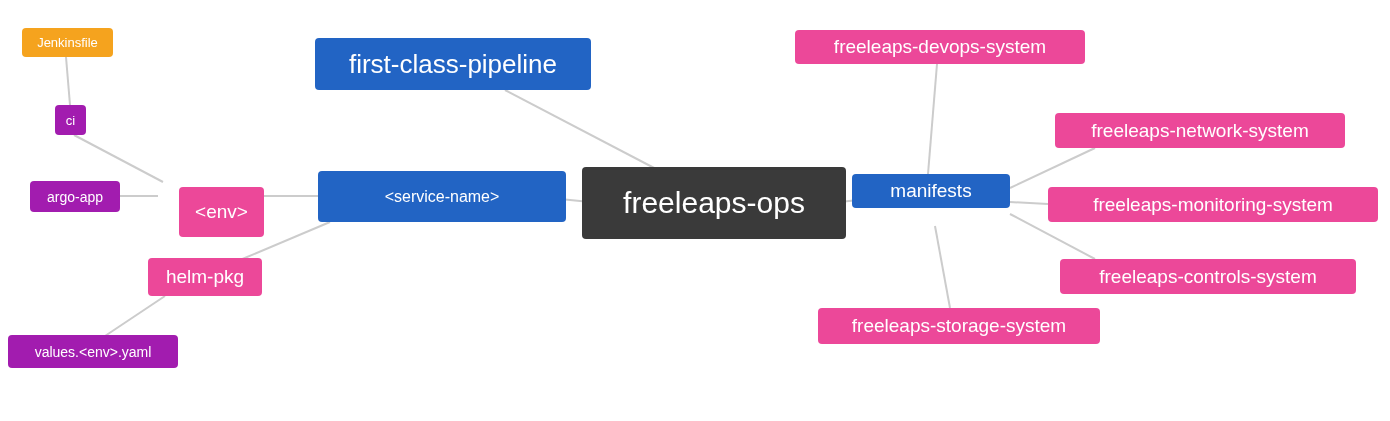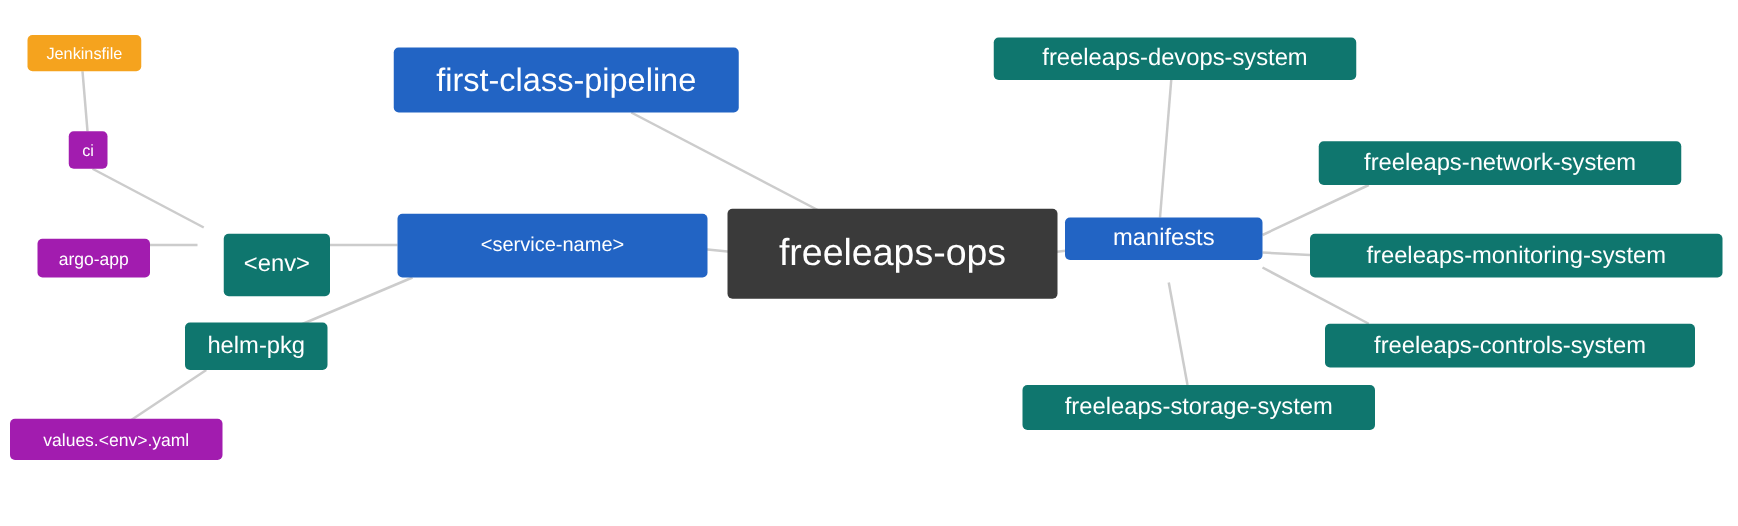--- a/index.html
+++ b/index.html
@@ -20,28 +20,28 @@
     align-items:center;
     justify-content:center;
     color:#ffffff;
     border-radius:4px;
     padding:0 12px;
     white-space:nowrap;
     cursor:default;
     user-select:none;
   }
   .blue{background:#2264c4;}
-  .green{background:#0f766e;}
+  .green{background:#ec4899;}
   .red{background:#a21caf;}
   .amber{background:#f5a31e;}
   .dark{background:#3a3a3a;}
 
   .n-jenkinsfile{left:22px;top:28px;width:91px;height:29px;font-size:13px;}
   .n-ci{left:55px;top:105px;width:31px;height:30px;font-size:13px;padding:0 6px;}
-  .n-argo-app{left:30px;top:191px;width:90px;height:31px;font-size:14px;}
+  .n-argo-app{left:30px;top:181px;width:90px;height:31px;font-size:14px;}
   .n-env{left:158px;top:187px;width:85px;height:50px;font-size:19px;margin-left:21px;}
   .n-helm-pkg{left:148px;top:258px;width:114px;height:38px;font-size:19px;}
   .n-values{left:8px;top:335px;width:170px;height:33px;font-size:14px;}
   .n-fcp{left:315px;top:38px;width:276px;height:52px;font-size:26px;}
   .n-service{left:318px;top:171px;width:248px;height:51px;font-size:16px;}
   .n-root{left:582px;top:167px;width:264px;height:72px;font-size:30px;}
   .n-manifests{left:852px;top:174px;width:158px;height:34px;font-size:19px;}
   .n-devops{left:795px;top:30px;width:290px;height:34px;font-size:19px;}
   .n-network{left:1055px;top:113px;width:290px;height:35px;font-size:19px;}
   .n-monitoring{left:1048px;top:187px;width:330px;height:35px;font-size:19px;}

